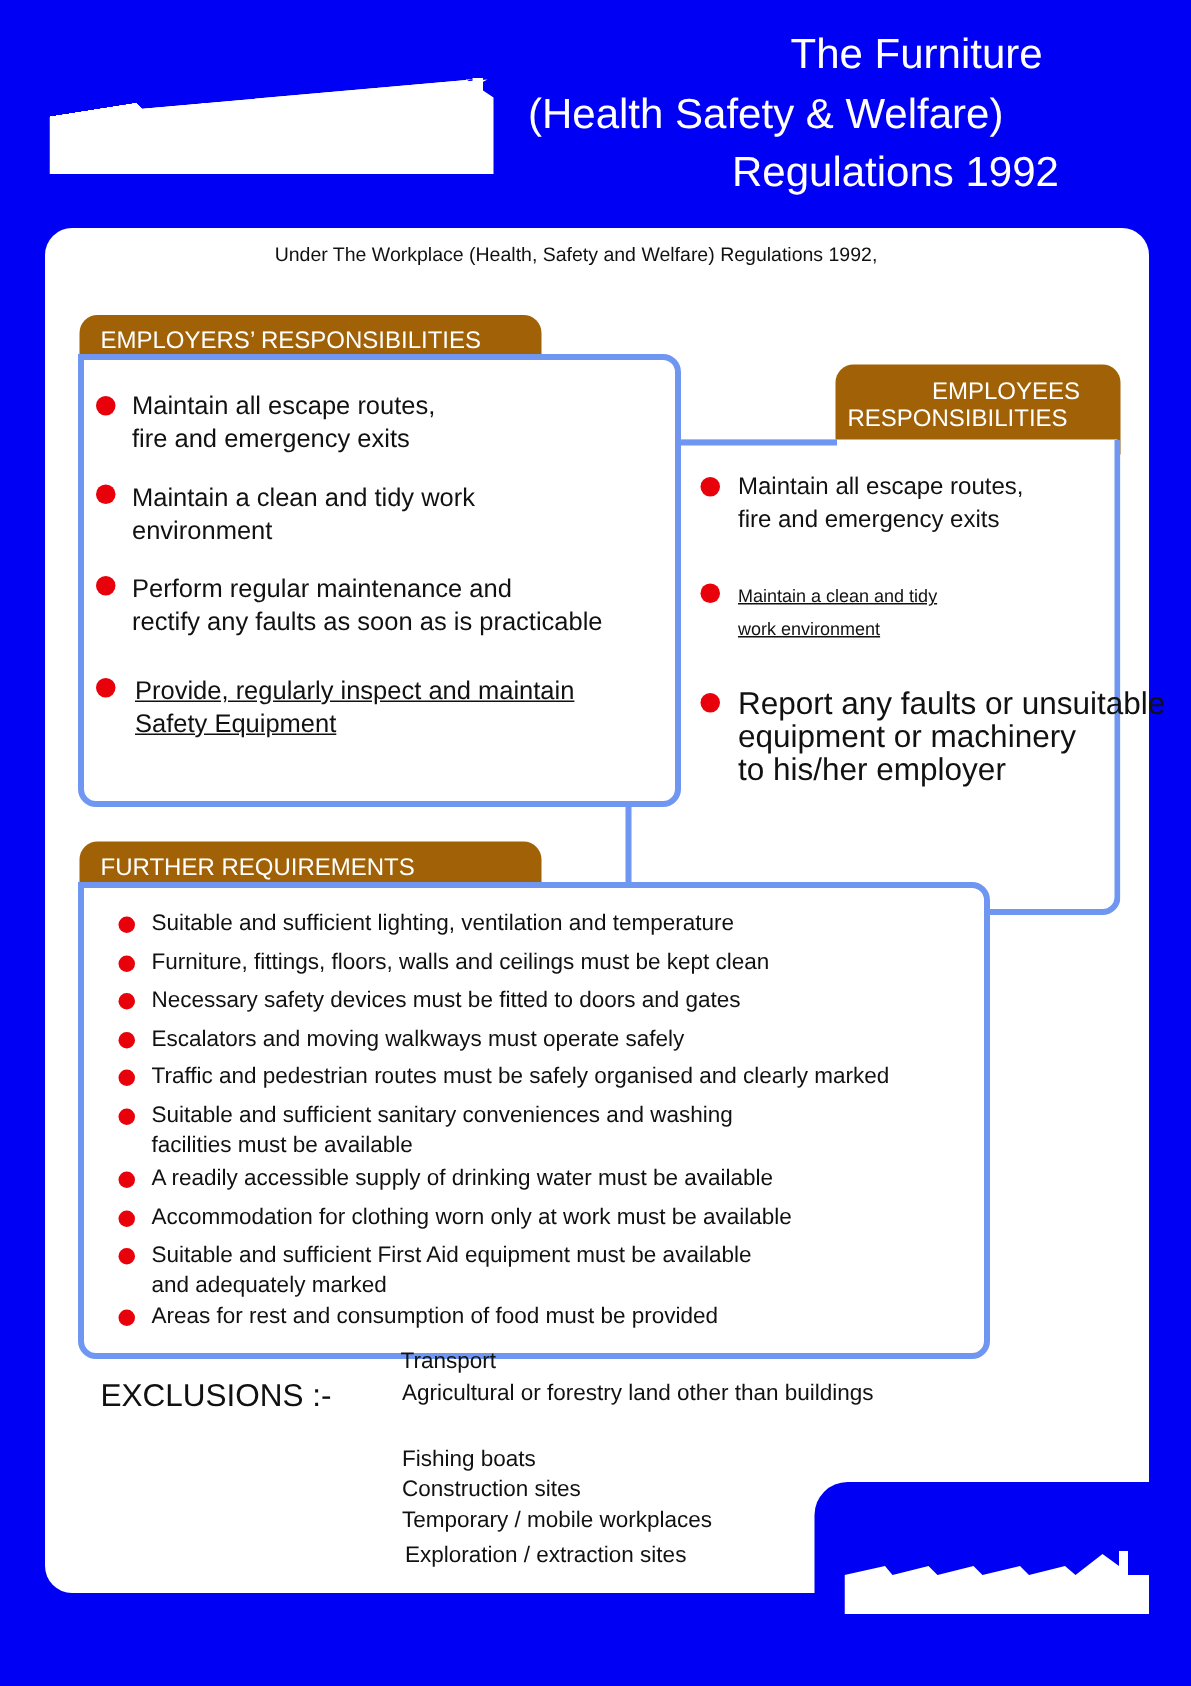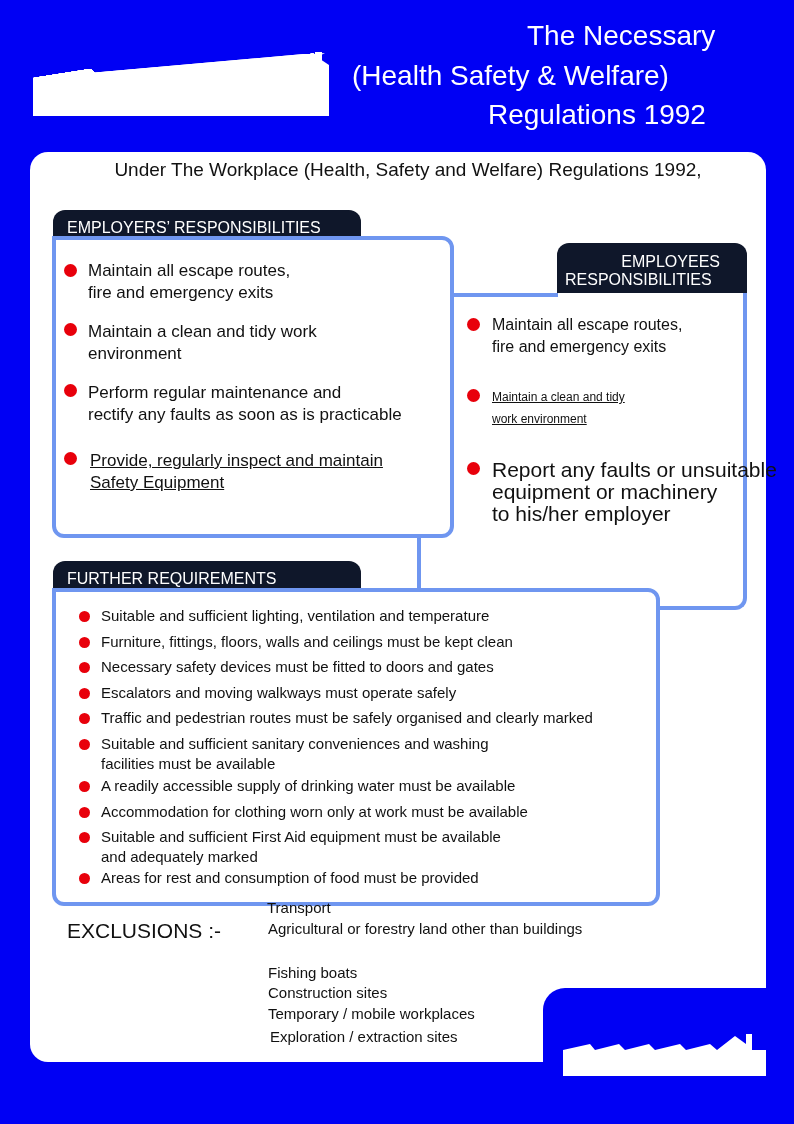--- a/index.html
+++ b/index.html
@@ -1,22 +1,22 @@
 <!DOCTYPE html>
 <html><head>
 <meta charset="utf-8">
 <style>
   html,body{margin:0;padding:0;}
   body{width:794px;height:1124px;background:#0000f4;position:relative;overflow:hidden;font-family:"Liberation Sans",sans-serif;color:#111;}
   .abs{position:absolute;}
   .title-line{position:absolute;color:#fff;font-size:28px;line-height:32px;white-space:nowrap;}
   .panel{position:absolute;left:30px;top:152px;width:736px;height:910px;background:#fff;border-radius:18px;}
   .notch{position:absolute;left:543px;top:988px;width:240px;height:100px;background:#0000f4;border-top-left-radius:22px;}
-  .intro{position:absolute;left:40px;top:158px;width:736px;text-align:center;font-size:19px;line-height:23px;}
-  .tab{position:absolute;background:#0f172a;color:#fff;font-size:16px;border-radius:12px 12px 0 0;}
+  .intro{position:absolute;left:16px;top:158px;width:736px;text-align:center;font-size:13px;line-height:23px;}
+  .tab{position:absolute;background:#a16207;color:#fff;font-size:16px;border-radius:12px 12px 0 0;}
   .box{position:absolute;background:#fff;border:4px solid #6f96f0;border-radius:12px;box-sizing:border-box;}
   .line{position:absolute;background:#6f96f0;}
   .bullet{position:absolute;width:13px;height:13px;border-radius:50%;background:#e8000b;}
   .item-text{position:absolute;font-size:17px;line-height:22px;white-space:pre;}
   .req-text{position:absolute;font-size:15px;line-height:20px;white-space:pre;}
   .req-bullet{position:absolute;width:11px;height:11px;border-radius:50%;background:#e8000b;}
   .excl-label{position:absolute;left:67px;top:919px;font-size:21px;}
   .excl-item{position:absolute;font-size:15px;line-height:20px;white-space:nowrap;}
 </style>
 </head>
@@ -103,21 +103,21 @@
 </svg>
 <svg class="abs" style="left:33px;top:50px;" width="298" height="67" viewBox="0 0 298 67">
   <path fill="#fff" d="M0,28 L57,19 L67,28 L103,19 L113,28 L150,19 L161,28 L198,19 L208,28 L244,19 L254,28 L259,22 Z"></path>
 </svg>
 <svg class="abs" style="left:33px;top:50px;" width="298" height="67" viewBox="0 0 298 67">
   <path fill="#fff" d="M0,28 L57,19 L67,28 L103,19 L113,28 L150,19 L161,28 L198,19 L208,28 L244,19 L259,28 L259,66 L0,66 Z"></path>
   <path fill="#fff" d="M248,28 L278,3 L296,15 L296,66 L248,66 Z"></path>
   <rect fill="#fff" x="282" y="2" width="7" height="16"></rect>
 </svg>
 
-<div class="title-line" style="left:527px;top:20px;">The Necessary</div>
+<div class="title-line" style="left:527px;top:20px;">The Furniture</div>
 <div class="title-line" style="left:352px;top:60px;">(Health Safety &amp; Welfare)</div>
 <div class="title-line" style="left:488px;top:99px;">Regulations 1992</div>
 
 <div class="panel"></div>
 <div class="notch"></div>
 
 <svg class="abs" style="left:563px;top:1032px;" width="206" height="46" viewBox="0 0 206 46">
   <path fill="#fff" d="M0,18 L27,12 L32,18 L56,12 L62,18 L86,12 L92,18 L117,12 L123,18 L147,12 L154,18 L172,4 L183,12 L183,2 L189,2 L189,18 L203,18 L203,44 L0,44 Z"></path>
 </svg>
 

